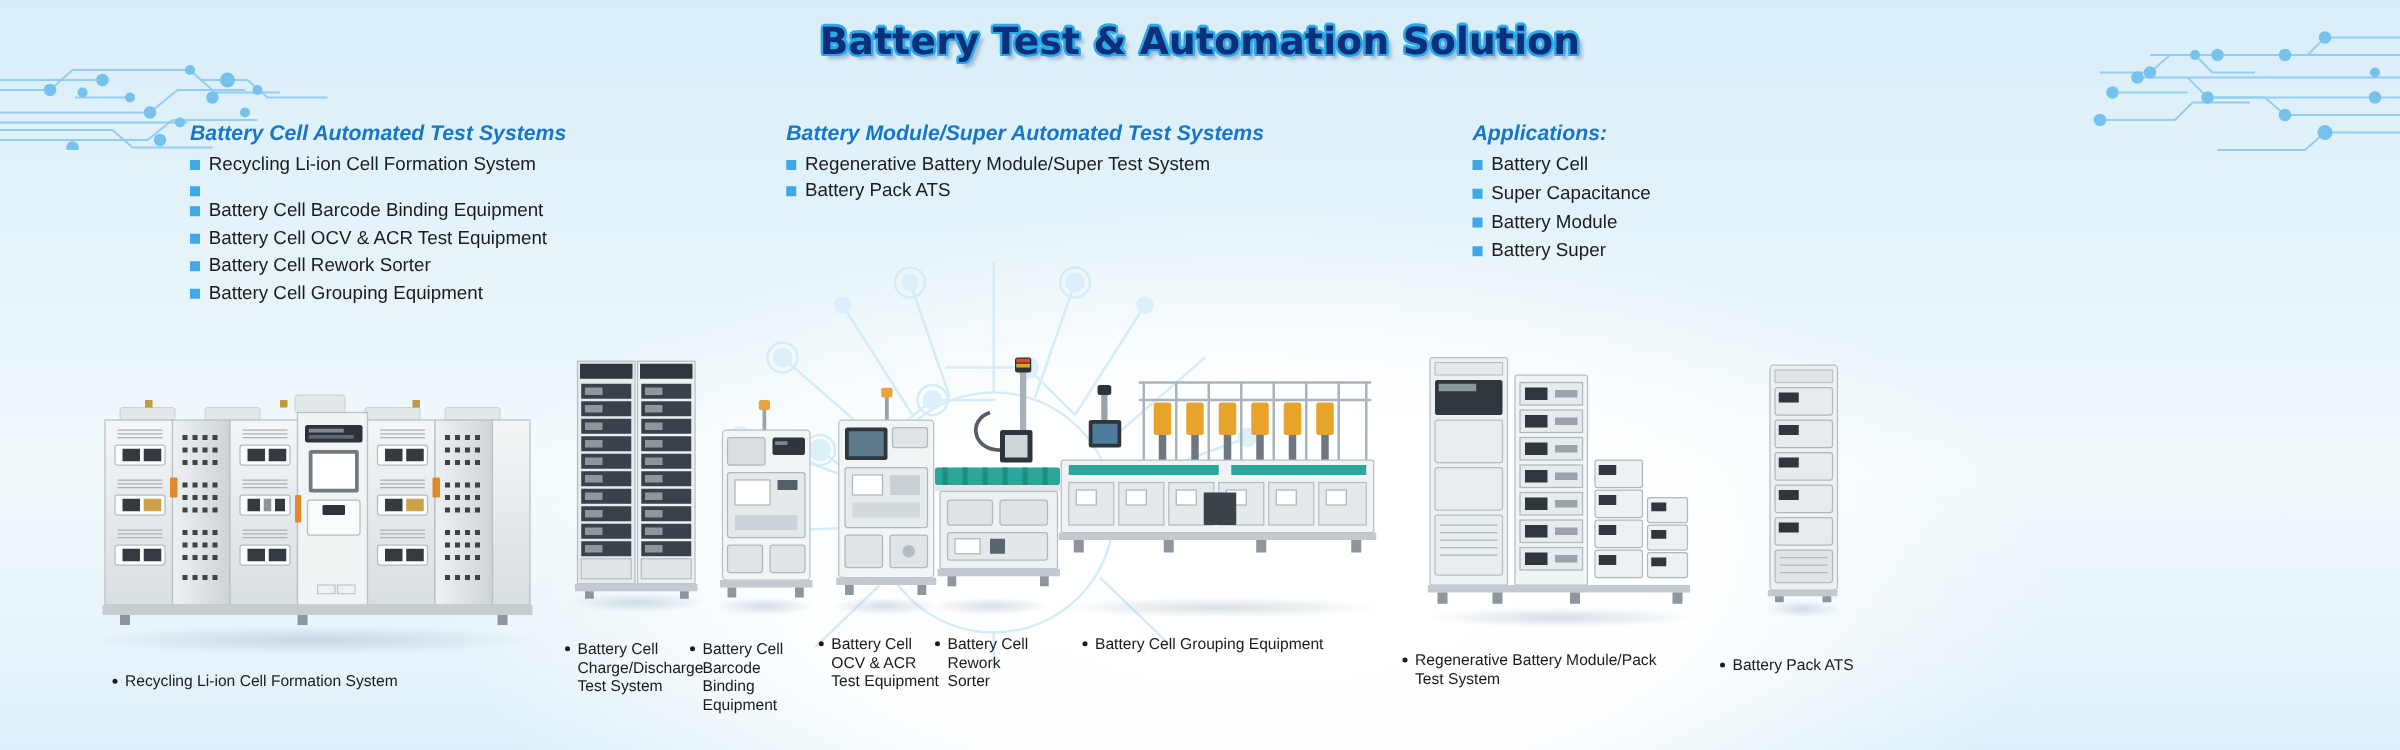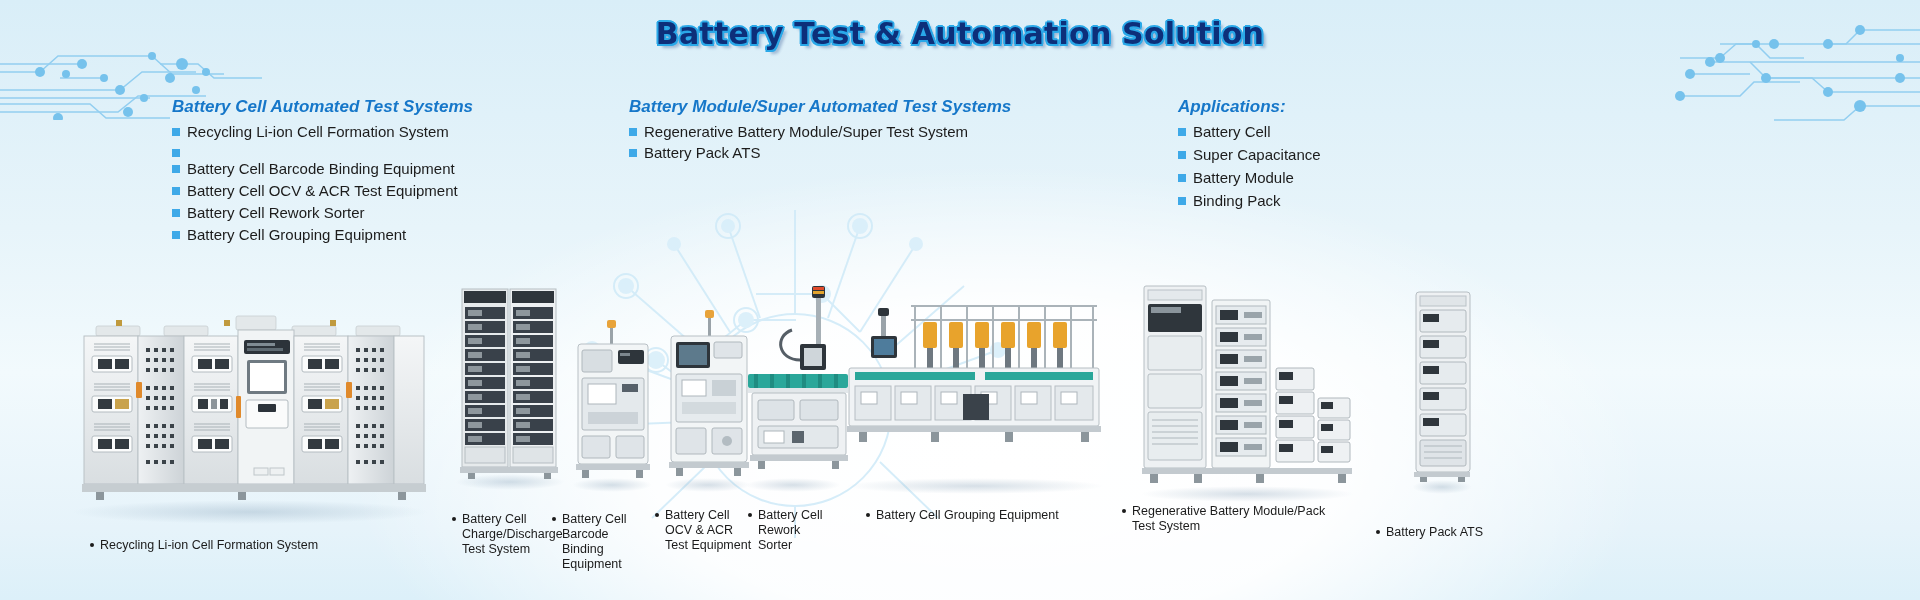--- a/index.html
+++ b/index.html
@@ -41,21 +41,21 @@
   .flist{list-style:none;margin:0;padding:0;}
   .flist li{
     display:flex;align-items:flex-start;gap:7px;
     font-size:15px;color:#1c1c1c;line-height:18.5px;padding:1.6px 0;
     white-space:nowrap;
   }
   .sq{
     width:8px;height:8px;background:#3ea9e8;flex:0 0 8px;margin-top:5px;
     display:inline-block;
   }
-  .col1{left:152px;top:97px;margin-left:20px;}
+  .col1{left:152px;top:97px;}
   .col2{left:629px;top:97px;}
   .col3{left:1178px;top:97px;}
   .col3 .flist li{padding:2.2px 0;}
 
   
   .cap{
     position:absolute;display:flex;align-items:flex-start;gap:6px;
     font-size:12.5px;color:#1b1b1b;line-height:15px;
   }
   .cap .dot{
@@ -233,21 +233,21 @@
       <li>
           <span class="sq"></span>
           <span>Super Capacitance</span>
         </li>
       <li>
           <span class="sq"></span>
           <span>Battery Module</span>
         </li>
       <li>
           <span class="sq"></span>
-          <span> Binding Pack</span>
+          <span> Battery Super</span>
         </li>
     </ul>
   </div>
 
   <div class="shadow" style="left:70px;top:500px;width:360px;height:24px;"></div>
   <div class="eq" style="left:78px;top:300px;">
     <svg width="350" height="215" viewBox="0 0 350 215">
       <defs>
         <linearGradient id="cab" x1="0" y1="0" x2="0" y2="1">
           <stop offset="0" stop-color="#f4f6f7"></stop>
@@ -801,21 +801,21 @@
   <div class="cap" style="left:748px;top:508px;width:88px;">
     <span class="dot"></span>
     <span class="txt">Battery Cell<br>Rework<br>Sorter</span>
   </div>
 
   <div class="cap" style="left:866px;top:508px;width:210px;">
     <span class="dot"></span>
     <span class="txt">Battery Cell Grouping Equipment</span>
   </div>
 
-  <div class="cap" style="left:1122px;top:504px;width:215px;">
+  <div class="cap" style="left:1122px;top:521px;width:215px;">
     <span class="dot"></span>
     <span class="txt"> Regenerative Battery Module/Pack<br>Test System</span>
   </div>
 
   <div class="cap" style="left:1376px;top:525px;width:140px;">
     <span class="dot"></span>
     <span class="txt">Battery Pack ATS</span>
   </div>
 
 </div>

